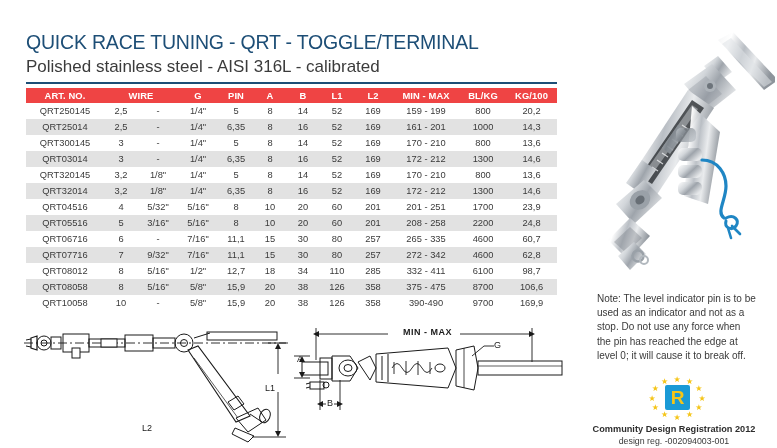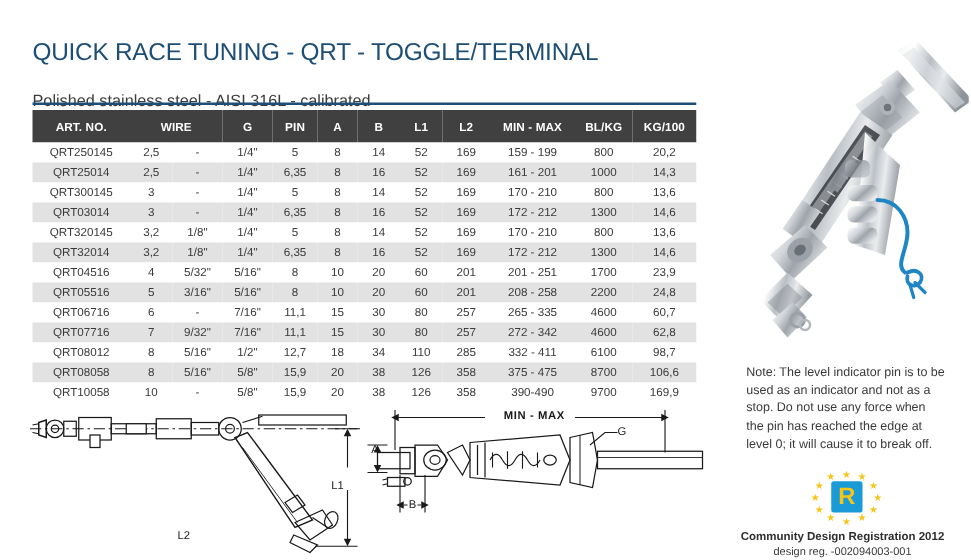--- a/index.html
+++ b/index.html
@@ -13,33 +13,33 @@
   }
   .page{position:relative;width:777px;height:448px;}
 
   
   .header{position:absolute;left:26px;top:32px;width:520px;}
   .title{
     font-size:19.5px;font-weight:normal;color:#1d4e76;
     letter-spacing:-0.2px;line-height:1.1;margin:0;white-space:nowrap;
   }
   .subtitle{
-    font-size:13px;color:#3b3b3b;margin-top:20px;line-height:1.2;
+    font-size:17px;color:#3b3b3b;margin-top:4px;line-height:1.2;
   }
   .rule{
     position:absolute;left:26px;top:82px;width:531px;height:2px;
     background:#1d4e76;
   }
 
   
   .table-wrap{position:absolute;left:26px;top:88px;width:531px;}
   table.spec{border-collapse:collapse;width:531px;table-layout:fixed;}
   table.spec th{
-    background:#404040;color:#ffffff;font-size:9.4px;font-weight:bold;
-    height:26px;padding:0;text-align:center;letter-spacing:0.1px;
+    background:#ef4444;color:#ffffff;font-size:9.4px;font-weight:bold;
+    height:15px;padding:0;text-align:center;letter-spacing:0.1px;
     vertical-align:middle;
   }
   table.spec td{
     font-size:9.3px;color:#3a3a3a;height:16px;padding:0;
     text-align:center;vertical-align:middle;
   }
   table.spec tbody tr:nth-child(even){background:#e2e2e2;}
   table.spec tbody tr:nth-child(odd){background:#ffffff;}
   td.art{text-align:center;}
 

